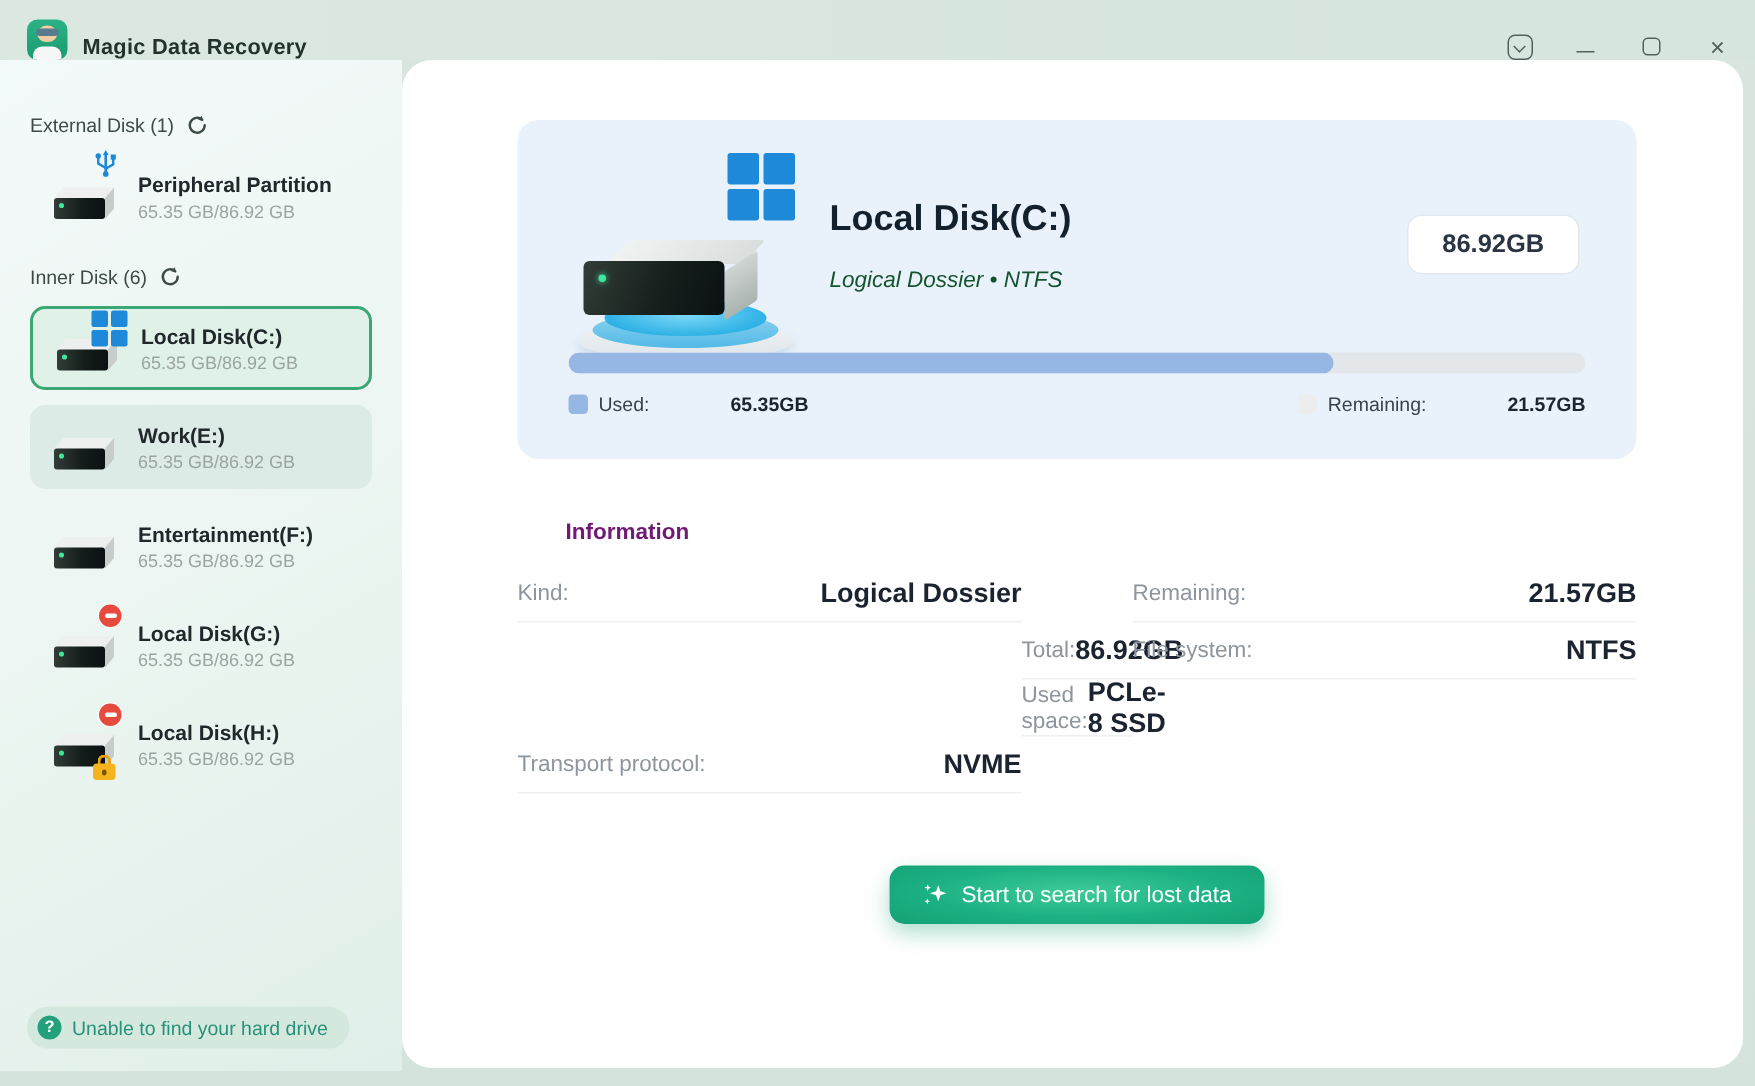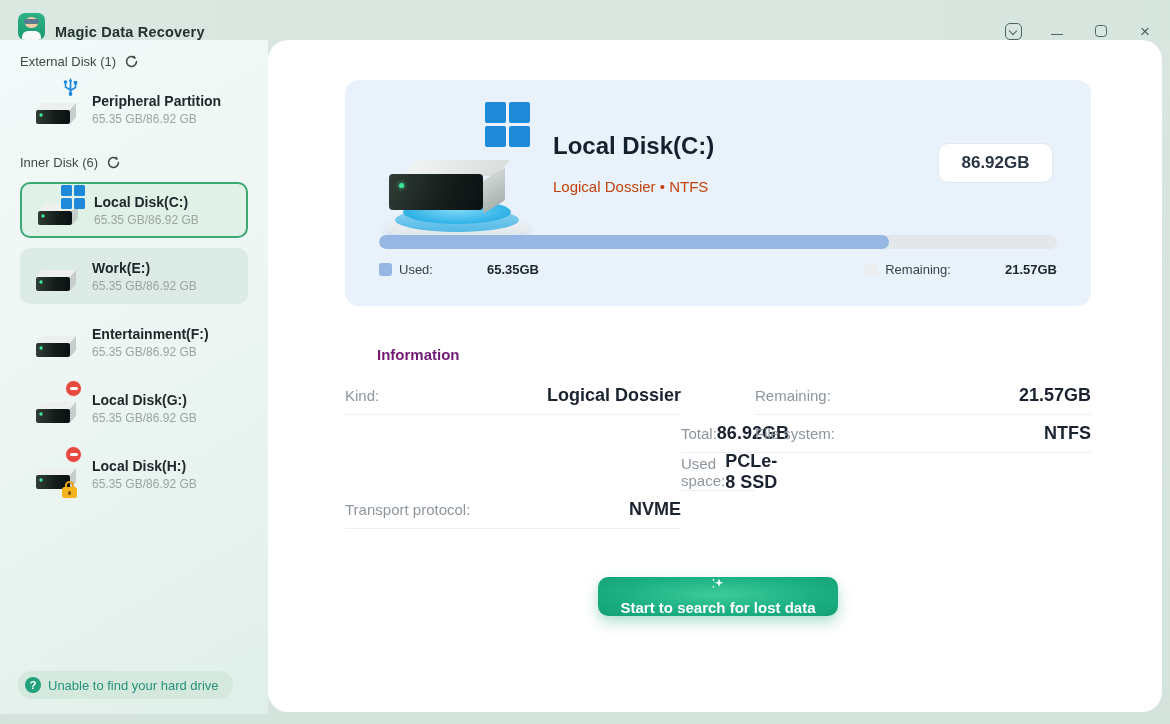--- a/index.html
+++ b/index.html
@@ -24,21 +24,21 @@
   .dd-box{ width:17px; height:17px; border:1.6px solid #51625c; border-radius:5px; position:relative; }
   .dd-box:after{ content:""; position:absolute; left:4px; top:4.5px; width:5px; height:5px;
     border-right:1.6px solid #51625c; border-bottom:1.6px solid #51625c; transform:rotate(45deg); }
   .min-glyph{ width:12px; height:0; border-top:1.8px solid #51625c; margin-top:6px; }
   .max-glyph{ width:12px; height:12px; border:1.7px solid #51625c; border-radius:3.5px; }
   .close-glyph{ font-size:17px; color:#51625c; line-height:1; font-weight:normal; }
 
   
   .sidebar{ position:absolute; left:0; top:40px; width:268px; height:674px;
     background:linear-gradient(150deg,#f3fafa 0%,#edf6f2 45%,#e0efe9 100%);
-    display:flex; flex-direction:column; padding:14px 0 15px 0; }
+    display:flex; flex-direction:column; padding:36px 0 15px 0; }
   .group-row{ display:flex; align-items:center; gap:8px; margin:0 0 12px 20px; }
   .group-label{ font-size:13px; color:#3d4b46; }
   .refresh-icon{ width:15px; height:15px; cursor:pointer; }
   .disk-item{ display:flex; align-items:center; height:56px; margin:0 20px 10px 20px;
     padding-left:12px; border-radius:10px; cursor:pointer; }
   .disk-item.card-sel{ background:#e0f1e7; border:2px solid #3aa873; }
   .disk-item.card-soft{ background:#dcebe6; }
   .drive-icon{ position:relative; width:48px; height:36px; flex:0 0 auto; }
   .drive-icon .badge{ position:absolute; }
   .win-badge{ top:-7px; right:-4px; width:25px; height:25px; display:grid;
@@ -82,21 +82,21 @@
     background:linear-gradient(110deg,#323d37 0%,#161f1c 55%,#0b1113 100%); }
   .ill-drive-side{ position:absolute; left:106px; bottom:35px; width:22px; height:33px;
     background:linear-gradient(180deg,#cfd5d3,#aab3b0); transform:skewY(-32deg); border-radius:2px; }
   .ill-led{ position:absolute; left:22px; bottom:54px; width:5px; height:5px; border-radius:50%;
     background:#3fe69b; box-shadow:0 0 4px #3fe69b; }
   .ill-win{ position:absolute; right:6px; top:0; width:46px; height:46px; display:grid;
     grid-template-columns:21px 21px; grid-template-rows:21px 21px; gap:3px; }
   .ill-win i{ background:#1e88d9; border-radius:2px; }
 
   .dc-title{ position:absolute; left:208px; top:52px; font-size:24px; font-weight:bold; color:#13202d; }
-  .dc-sub{ position:absolute; left:208px; top:98px; font-size:15px; color:#c2410c; }
+  .dc-sub{ position:absolute; left:208px; top:98px; font-size:15px; color:#14532d;font-style:italic; }
   .dc-chip{ position:absolute; right:38px; top:63px; width:115px; height:40px; background:#fff;
     border:1px solid #e1e8f0; border-radius:10px; display:flex; align-items:center; justify-content:center;
     font-size:17px; font-weight:bold; color:#2a3442; }
   .bar-track{ position:absolute; left:34px; right:34px; top:155px; height:14px; border-radius:7px;
     background:#e3e7ea; overflow:hidden; }
   .bar-used{ height:100%; border-radius:7px; background:#96b6e3; }
   .legend{ position:absolute; left:34px; right:34px; top:182px; display:flex; justify-content:space-between;
     align-items:center; font-size:13px; }
   .lg-item{ display:flex; align-items:center; gap:7px; color:#3a434d; }
   .lg-sq{ width:13px; height:13px; border-radius:3px; }
@@ -106,24 +106,24 @@
 
   .info-title{ margin-top:40px; font-size:15px; font-weight:bold; color:#701a75;margin-left:32px; }
   .info-grid{ margin-top:14px; display:grid; grid-template-columns:1fr 74px 1fr; }
   .info-cell{ display:flex; justify-content:space-between; align-items:center; height:38px;
     border-bottom:1px solid #edf0f3; }
   .info-lbl{ font-size:15px; color:#8d959e; }
   .info-val{ font-size:18px; font-weight:bold; color:#1b2330; }
 
   .btn-row{ margin-top:48px; display:flex; justify-content:center; }
   .search-btn{ display:flex; align-items:center; gap:9px; height:39px; padding:0 22px; border:none;
-    border-radius:10px; cursor:pointer; color:#fff; font-size:15px; font-weight:bold;
+    border-radius:10px; cursor:pointer; color:#fff; font-size:15px; font-weight:normal;
     font-family:"Liberation Sans", sans-serif;
     background:radial-gradient(ellipse at 50% 45%, #3ecb99 0%, #1cb184 55%, #13a074 100%);
-    box-shadow:0 6px 14px rgba(25,160,115,.35);flex-direction:column; }
+    box-shadow:0 6px 14px rgba(25,160,115,.35); }
 </style>
 </head>
 <body>
 
 <svg width="0" height="0" style="position:absolute">
   <defs>
     <linearGradient id="drvFront" x1="0" y1="0" x2="1" y2="0">
       <stop offset="0" stop-color="#323d37"></stop>
         <stop offset="0.55" stop-color="#141d1a"></stop>
         <stop offset="1" stop-color="#0b1113"></stop>

